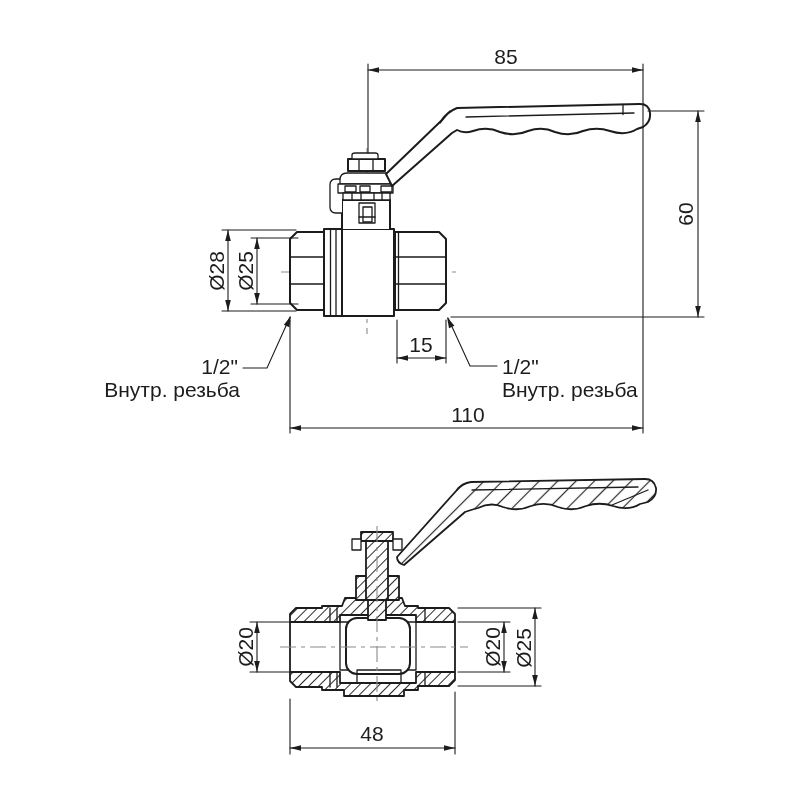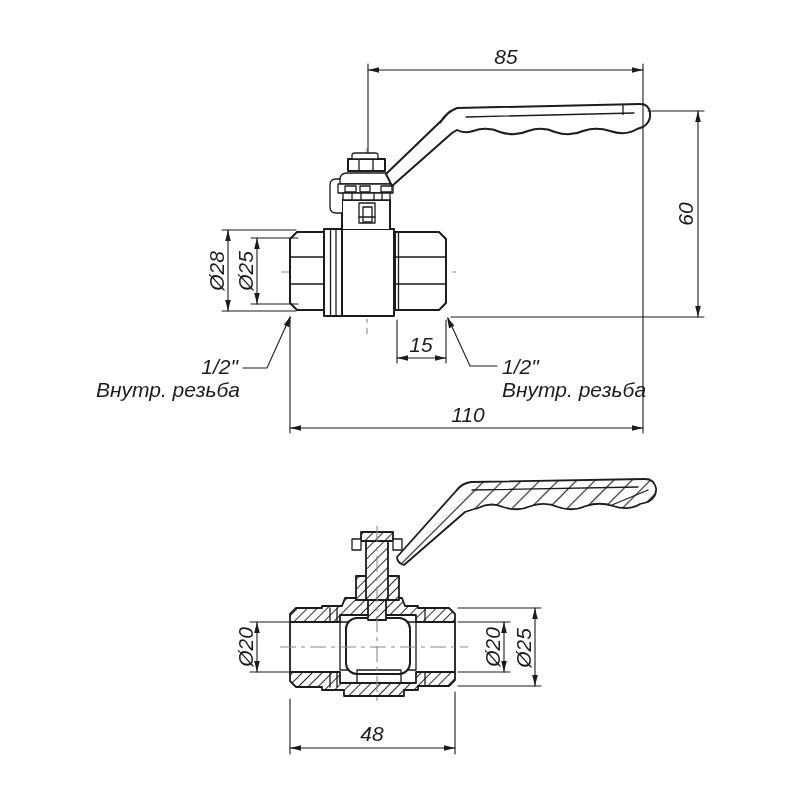--- a/index.html
+++ b/index.html
@@ -1,16 +1,16 @@
 <!DOCTYPE html>
 <html><head>
 <meta charset="utf-8">
 <style>
   html,body{margin:0;padding:0;background:#ffffff;}
-  .stage{position:relative;width:800px;height:800px;background:#ffffff;font-family:"Liberation Sans",sans-serif;font-style:italic;}
+  .stage{position:relative;width:800px;height:800px;background:#ffffff;font-family:"Liberation Sans",sans-serif;}
   svg{display:block;}
   .ol{fill:none;stroke:#1c1c1c;stroke-width:2;stroke-linejoin:round;stroke-linecap:round;}
   .ol-thin{fill:none;stroke:#1c1c1c;stroke-width:1.3;stroke-linejoin:round;stroke-linecap:round;}
   .white{fill:#ffffff;}
   .dl{fill:none;stroke:#1c1c1c;stroke-width:1.1;stroke-linecap:round;}
   .cl{fill:none;stroke:#8a8a8a;stroke-width:1.1;stroke-dasharray:16 5 4 5;}
   .ah{fill:#1c1c1c;stroke:none;}
   .dimtext{font-family:"Liberation Sans",sans-serif;font-size:21px;fill:#1c1c1c;}
   .hatched{stroke:#1c1c1c;stroke-width:1.8;stroke-linejoin:round;}
 </style>

